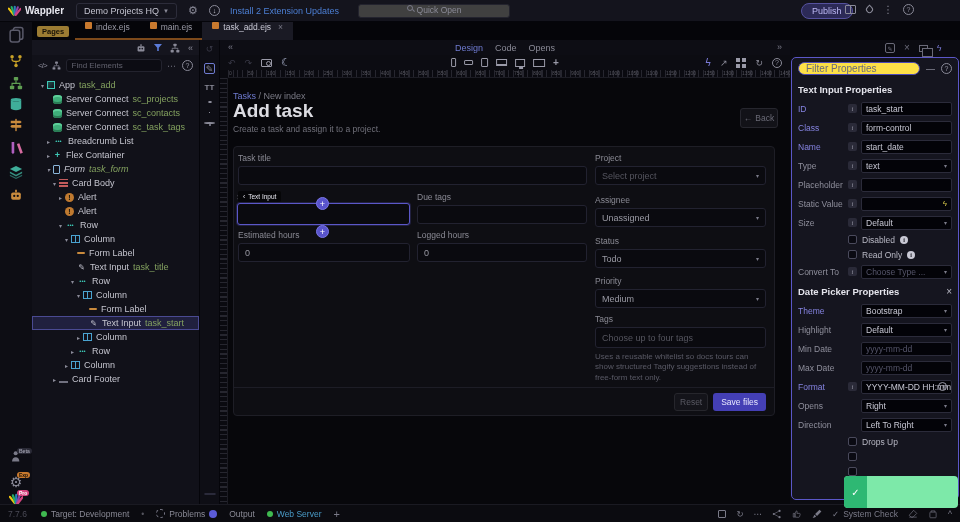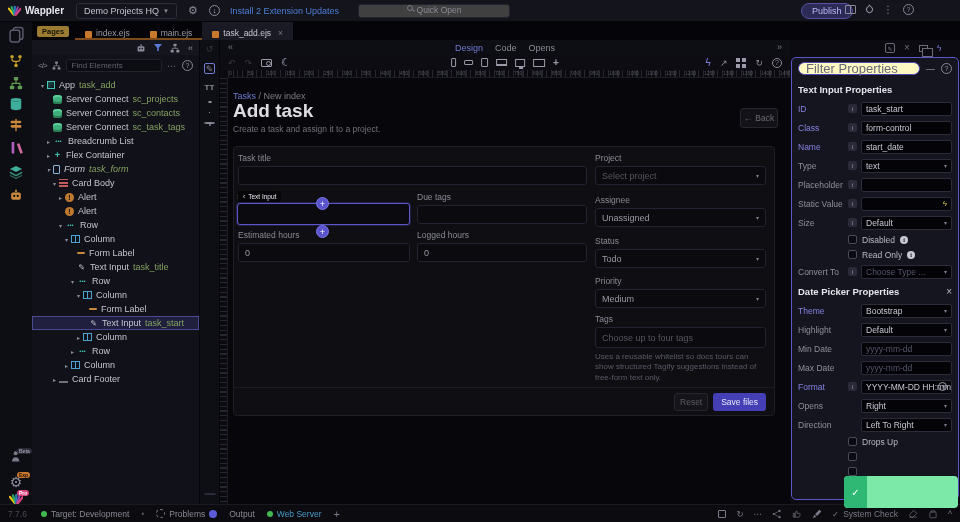--- a/index.html
+++ b/index.html
@@ -17,21 +17,21 @@
 .mag{width:6px;height:6px;border:1px solid #7a7a88;border-radius:50%;position:relative;margin-right:4px}
 .mag::after{content:"";position:absolute;width:3px;height:1px;background:#7a7a88;transform:rotate(45deg);right:-3px;bottom:-1px}
 .publish{position:absolute;left:801px;top:3px;padding:2px 10px;border:1px solid #55519e;background:#2c2a57;border-radius:9px;color:#bdb9f4;font-size:9px}
 .tb-right{position:absolute;left:845px;top:4px;display:flex;align-items:center;gap:10px;color:#8a8a98}
 .i-columns{width:11px;height:9px;border:1px solid #8a8a98;border-radius:1px;background:linear-gradient(90deg,transparent 0 45%,#8a8a98 45% 55%,transparent 55%)}
 .i-droplet{width:7px;height:7px;border:1px solid #8a8a98;border-radius:0 50% 50% 50%;transform:rotate(45deg)}
 .i-help{width:11px;height:11px;border:1px solid #8a8a98;border-radius:50%;display:inline-flex;align-items:center;justify-content:center;font-size:7px}
 
 .tabbar{position:absolute;left:32px;top:22px;width:928px;height:18px;background:#050509;display:flex;align-items:stretch;z-index:15}
 .pagesbadge{align-self:center;background:#9c7c33;color:#171207;font-weight:bold;font-size:7.5px;border-radius:2px;padding:1px 5px;margin:0 6px 0 5px}
-.ftab{display:flex;align-items:flex-end;gap:4px;padding:0 10px;color:#9a9aa6;font-size:8.5px;border-bottom:2px solid #7d4a1b}
+.ftab{display:flex;align-items:flex-start;gap:4px;padding:0 10px;color:#9a9aa6;font-size:8.5px;border-bottom:2px solid #7d4a1b}
 .ftab.active{background:#1a1a24;color:#c8c8d4;border-bottom:2px solid transparent}
 .ejsic{width:7px;height:7px;background:#c8792e;border-radius:1px}
 .tclose{color:#7a7a88;margin-left:3px}
 
 .rail{position:absolute;left:0;top:22px;width:32px;height:482px;background:#0d0d14;z-index:16;display:block}
 .rail .ric{position:absolute;left:0;width:32px;display:flex;justify-content:center}
 .badge{position:absolute;font-size:5px;font-weight:bold;border-radius:3px;padding:0 2px;line-height:6px}
 
 .tree{position:absolute;left:32px;top:40px;width:168px;height:464px;background:#111119;border-right:1px solid #05050a}
 .tree-head{height:15px;background:#15151e;display:flex;align-items:center;justify-content:flex-end;gap:8px;padding:0 6px;color:#8a8a98}
@@ -116,21 +116,21 @@
 .btn-reset{width:34px;height:18px;background:#14141a;border:1px solid #26262c;border-radius:3px;color:#5a5a64;display:flex;align-items:center;justify-content:center;font-size:8.5px}
 .btn-save{height:18px;padding:0 8px;background:#443fb5;border-radius:3px;color:#e8e8ff;display:flex;align-items:center;justify-content:center;font-size:8.5px}
 
 .paneltop{position:absolute;left:885px;top:40px;width:75px;height:16px;display:flex;align-items:center;gap:9px;color:#6a6a78;z-index:12}
 .i-editsq2{width:10px;height:10px;border:1px solid #6a6a78;border-radius:2px;font-size:6px;display:flex;align-items:center;justify-content:center}
 .i-scis{font-size:10px;line-height:1}
 .i-stack{width:9px;height:7px;border:1px solid #6a6a78;position:relative}
 .i-stack::after{content:"";position:absolute;left:2px;top:2px;width:9px;height:7px;border:1px solid #6a6a78;background:#0b0b11}
 .props{position:absolute;left:791px;top:57px;width:168px;height:443px;background:#15151f;border:1px solid #5b57c8;border-radius:5px;z-index:11;overflow:hidden}
 .pfilter-row{display:flex;align-items:center;gap:6px;padding:4px 6px}
-.pfilter{flex:1;height:13px;border:1px solid #4b49b8;border-radius:7px;background:#fef9c3;color:#6a6a7a;font-size:13px;display:flex;align-items:center;padding:0 7px}
+.pfilter{flex:1;height:13px;border:1px solid #4b49b8;border-radius:7px;background:#fde047;color:#6a6a7a;font-size:10px;display:flex;align-items:center;padding:0 7px}
 .pmin{color:#9a9aa8}
 .phelp{width:11px;height:11px;border:1px solid #8a8a98;border-radius:50%;color:#9a9aa8;font-size:7px;display:flex;align-items:center;justify-content:center}
 .psec-head{display:flex;align-items:center;height:20px;padding:0 6px;font-weight:bold;font-size:9.5px;color:#e4e4ec}
 .psec-head .x{margin-left:auto;color:#b8b8c4;font-weight:normal;font-size:10px}
 .prow{display:flex;align-items:center;height:19px;padding:0 6px;gap:4px}
 .plabel{width:46px;flex:none;font-size:8.5px;color:#8f8f9c}
 .plabel.set{color:#8583e0}
 .pinfo{width:9px;height:9px;flex:none;background:#2a2a38;border-radius:2px;color:#9a9aa8;font-size:6.5px;font-style:italic;font-family:"Liberation Serif",serif;display:flex;align-items:center;justify-content:center}
 .pctl{flex:1;height:14px;background:#030308;border:1px solid #2b2b3a;border-radius:2px;display:flex;align-items:center;padding:0 4px;color:#c8c8d4;font-size:8.5px;position:relative;white-space:nowrap;overflow:hidden}
 .pctl.sel::after{content:"▾";position:absolute;right:4px;color:#7a7a88;font-size:6px}

